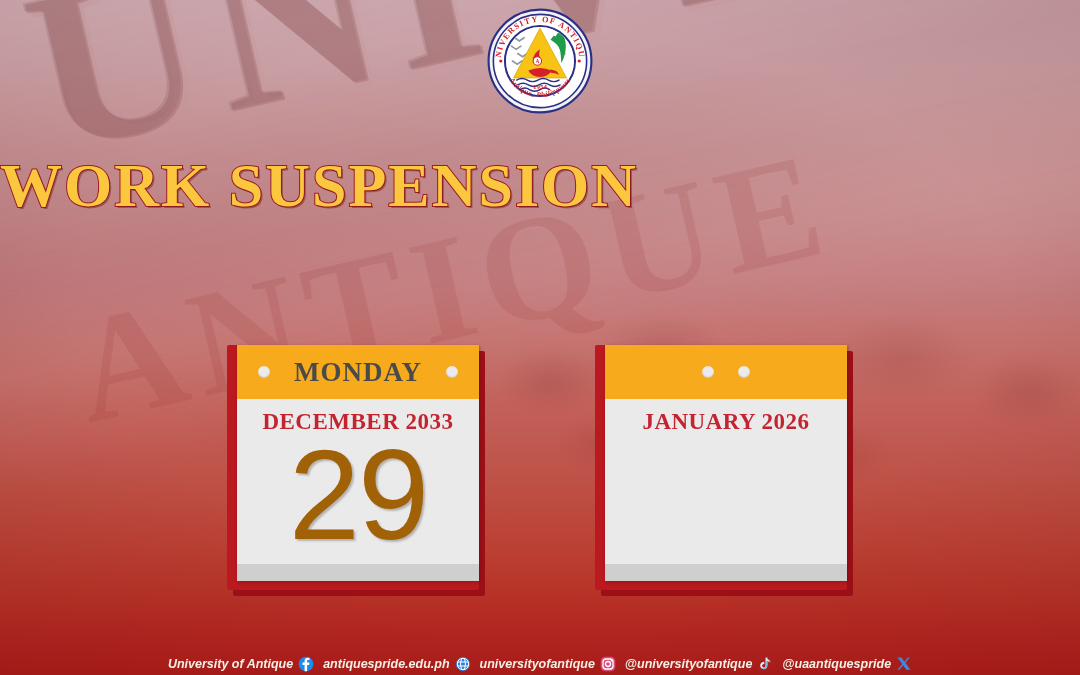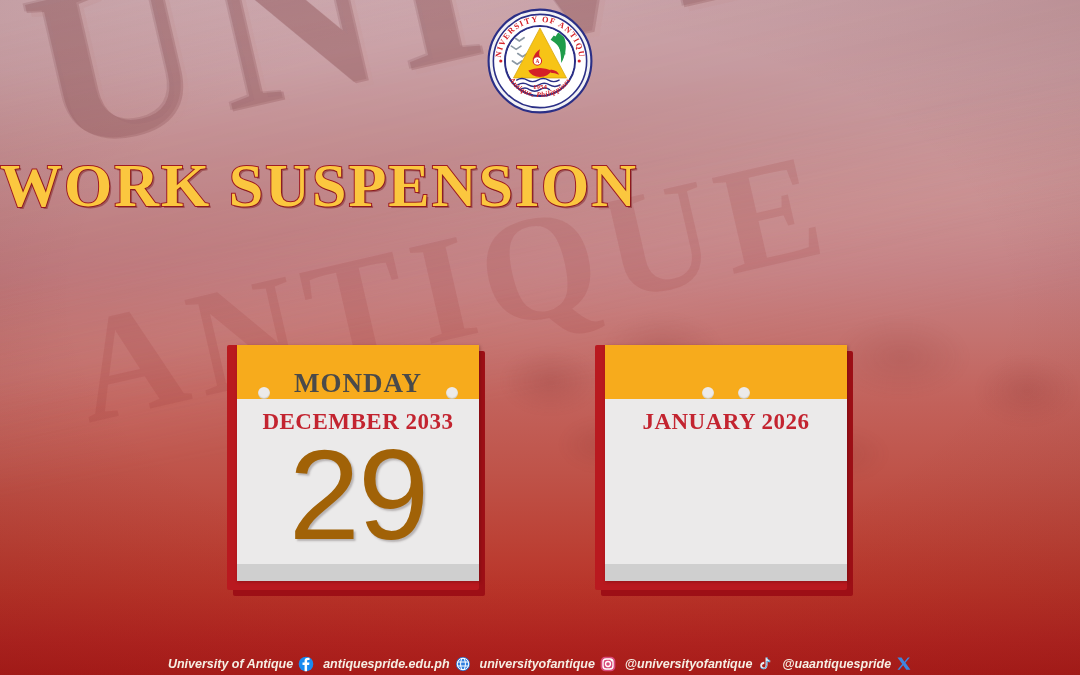--- a/index.html
+++ b/index.html
@@ -201,21 +201,21 @@
     height: 236px;
     display: flex;
     flex-direction: column;
     overflow: hidden;
     box-shadow: 1px 1px 3px rgba(70,10,10,0.35);
   }
   .card-head {
     height: 54px;
     background: #f7ab1c;
     display: flex;
-    align-items: flex-end;
+    align-items: center;
     justify-content: center;
     gap: 24px;
     flex: none;
   }
   .head-dot {
     width: 12px;
     height: 12px;
     border-radius: 50%;
     background: #eceaea;
     box-shadow: inset 0 -1px 1px rgba(120,90,20,0.25);

